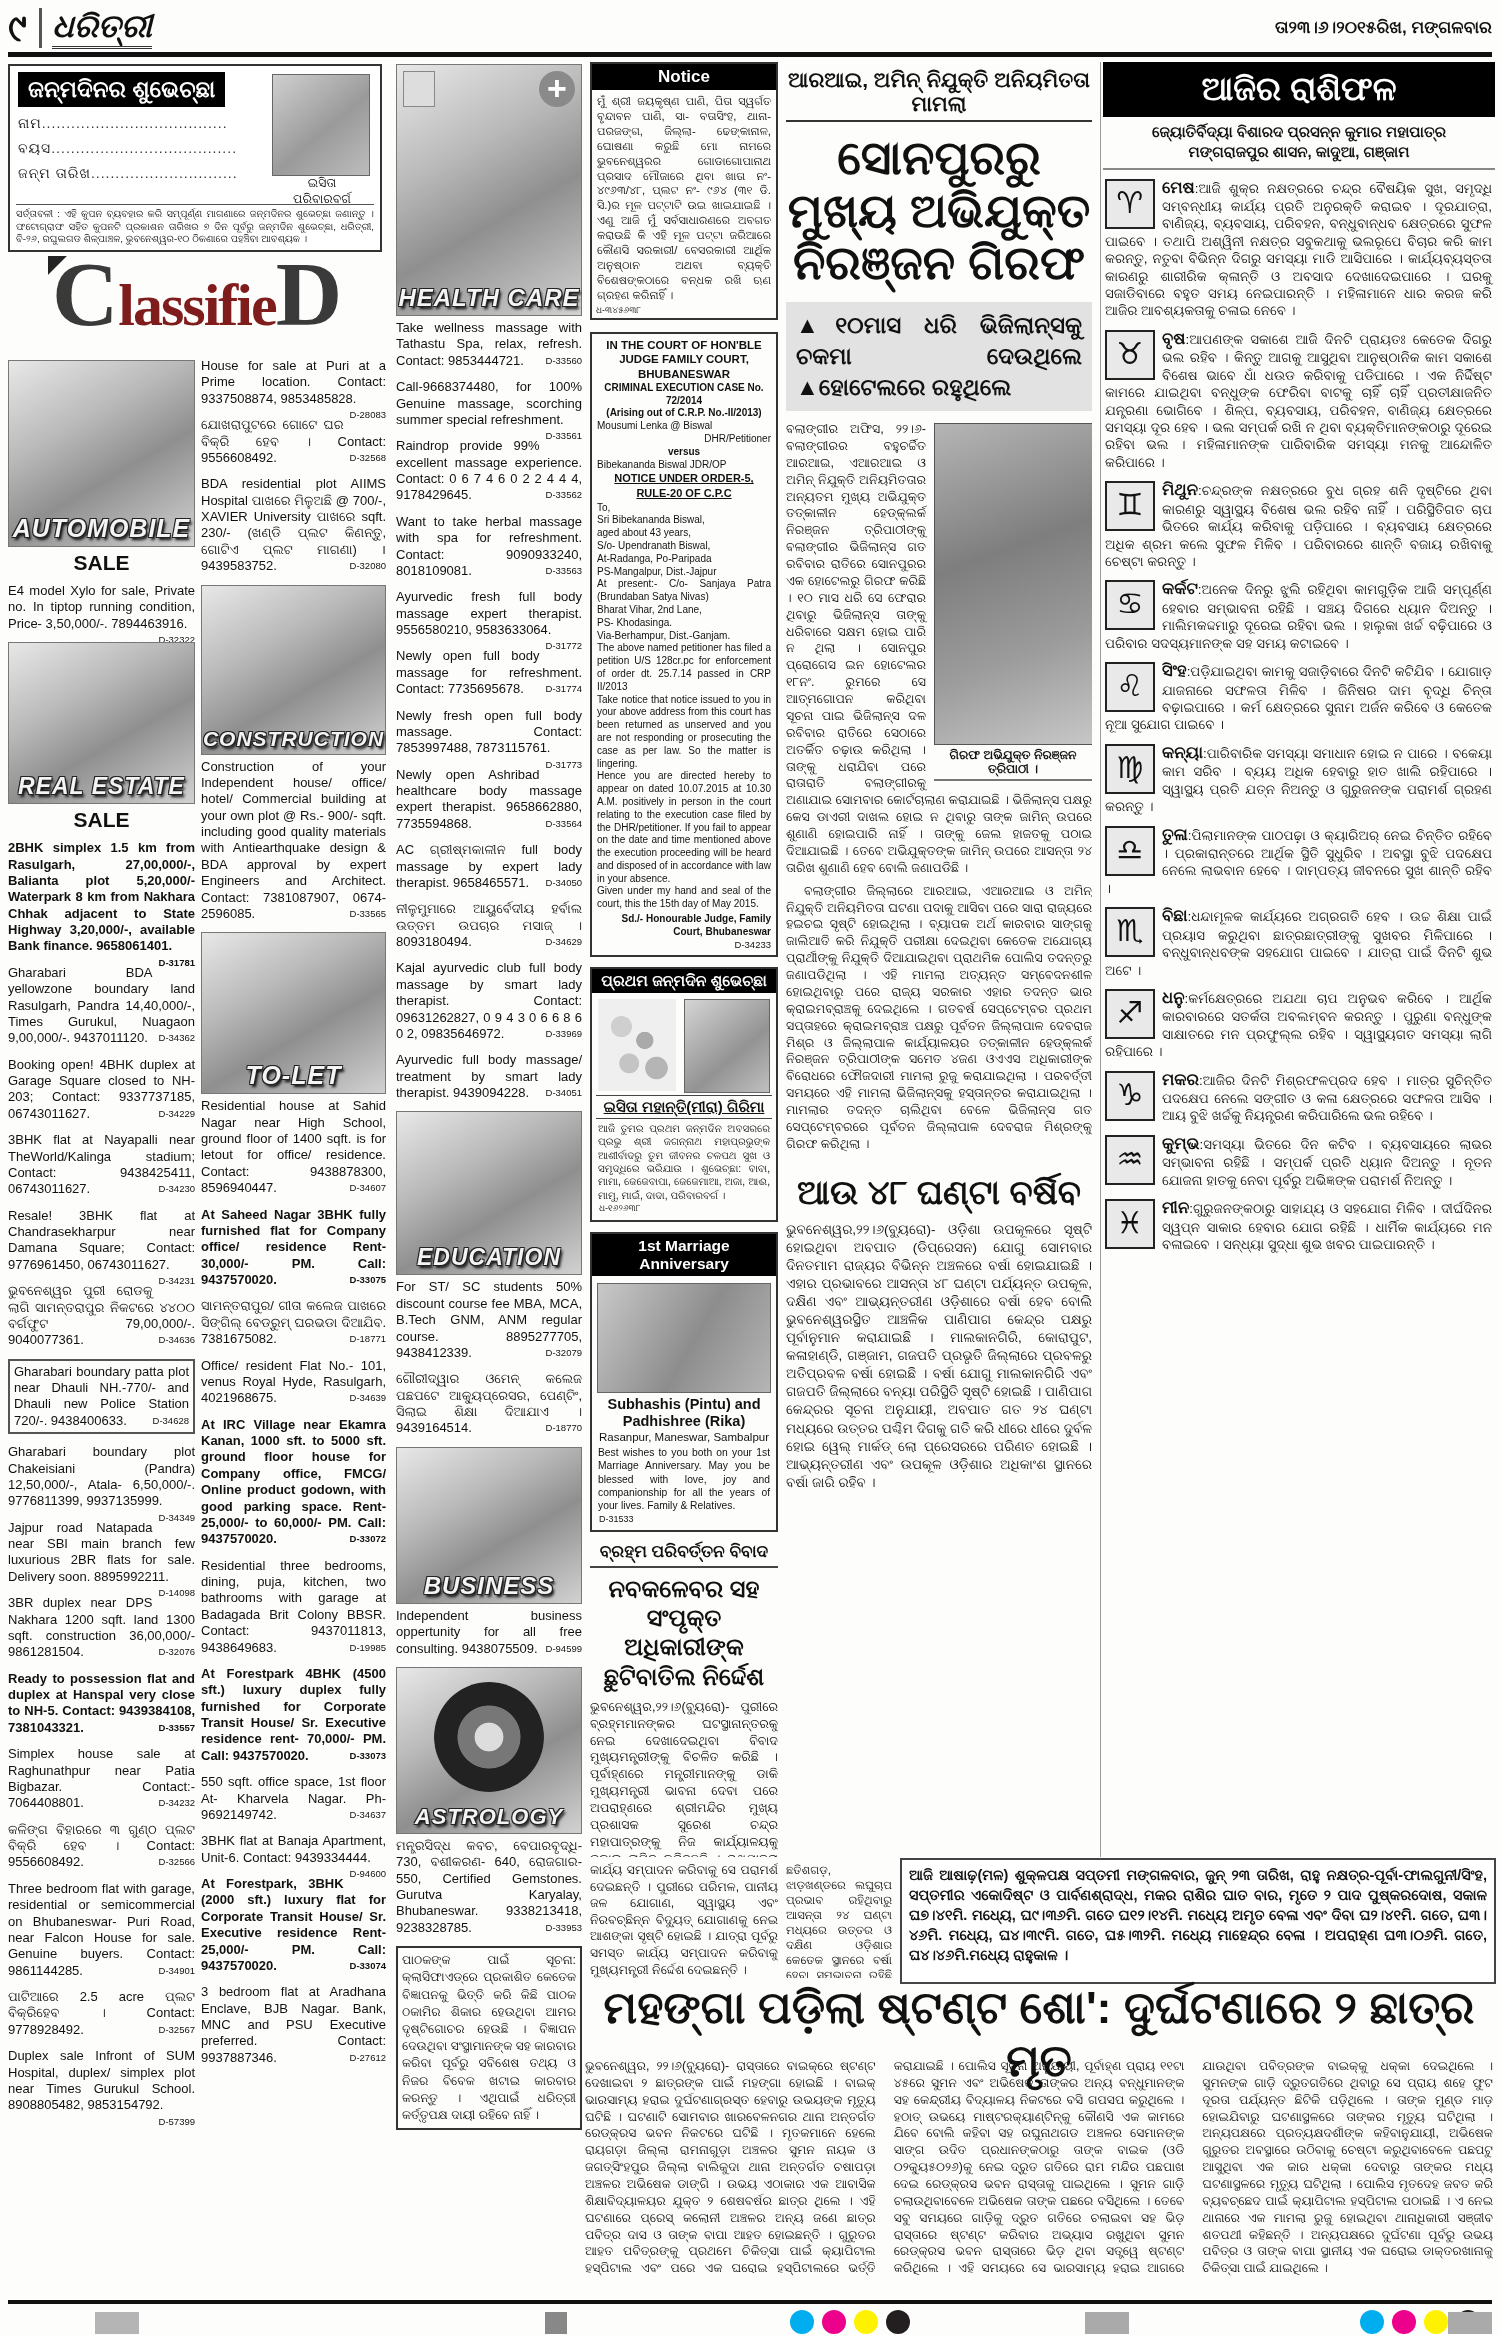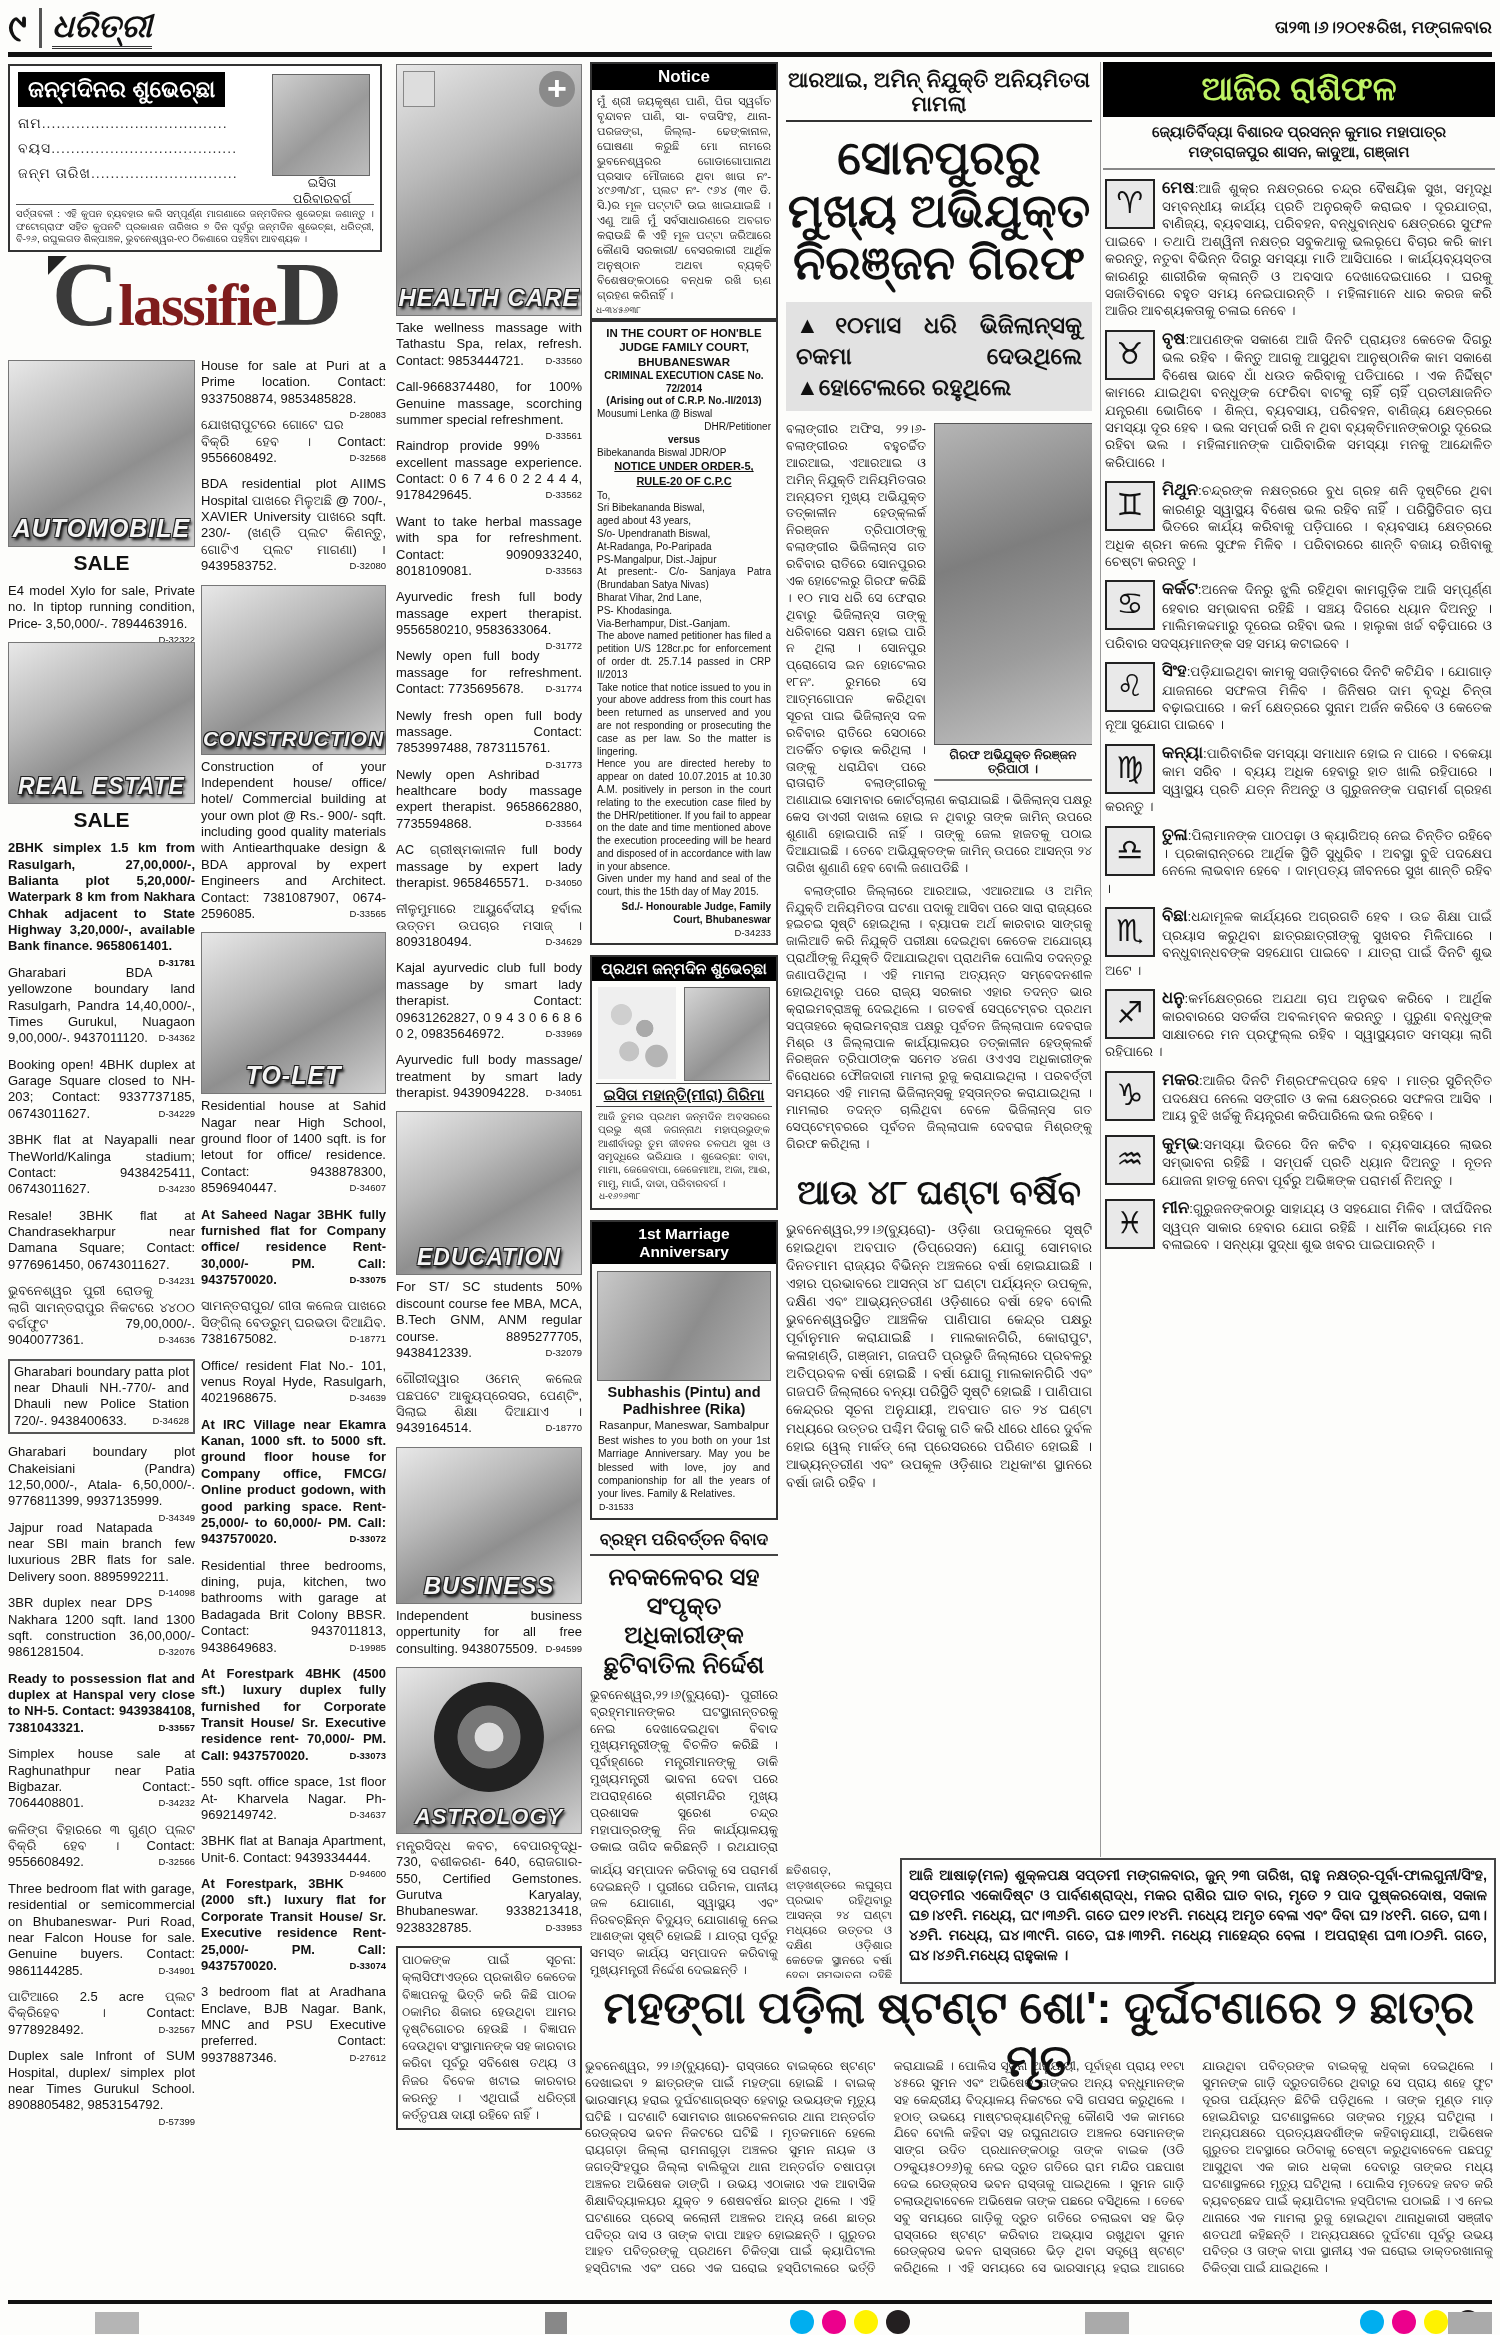--- a/index.html
+++ b/index.html
@@ -49,21 +49,21 @@
   .imgblock .zwheel{position:absolute;left:50%;top:42%;width:110px;height:110px;margin:-55px 0 0 -55px;border-radius:50%;
      background:radial-gradient(circle,#ddd 0 18%,#777 19% 40%,#222 41% 70%,#555 71%);}
   .sale{font-size:21px;font-weight:bold;text-align:center;margin:2px 0 8px 0;}
   
   .ad{font-size:13px;line-height:1.26;text-align:justify;margin-bottom:10px;}
   .ad .ref{float:right;font-size:9.5px;color:#111;margin-left:6px;margin-top:2px;}
   .ad.bold{font-weight:bold;}
   .ad.boxed{border:2px solid #555;padding:3px 4px;}
   
   .blkbar{background:#000;color:#fff;text-align:center;font-weight:bold;font-size:17px;padding:3px 2px;}
-  #noticebox{border:2px solid #333;margin-bottom:0;}
+  #noticebox{border:2px solid #333;margin-bottom:12px;}
   #noticebox .body{font-size:11.3px;line-height:1.32;text-align:justify;padding:4px 5px 2px 5px;}
   #noticebox .ref{font-size:9px;padding:0 4px 2px 4px;}
   #courtbox{border:2px solid #333;margin-bottom:10px;padding:4px 5px;font-size:10px;line-height:1.28;}
   #courtbox .c{text-align:center;font-weight:bold;}
   #courtbox .t1{font-size:11.5px;}
   #courtbox .u{text-decoration:underline;font-size:11px;}
   #courtbox .pet{text-align:right;}
   #courtbox .body{white-space:pre-line;text-align:justify;margin-top:2px;}
   #courtbox .sig{text-align:right;font-weight:bold;margin-top:2px;}
   #courtbox .ref{text-align:right;font-size:9.5px;}
@@ -91,21 +91,21 @@
   #center .mainhl{font-size:47px;font-weight:bold;text-align:center;line-height:1.12;margin:10px 0 12px 0;}
   #center .deck{background:#e2e2e2;font-size:23px;font-weight:bold;line-height:1.35;padding:8px 10px;text-align:justify;margin-bottom:10px;}
   #center .photoF{float:right;width:158px;margin:2px 0 4px 8px;}
   #center .photoF .ph{width:158px;height:320px;border:1px solid #555;
       background:linear-gradient(160deg,#b5b5b5 0%,#7e7e7e 40%,#9c9c9c 70%,#c7c7c7 100%);}
   #center .photoF .cap{font-size:12.3px;font-weight:bold;text-align:center;border-bottom:2px solid #777;padding:3px 0;}
   #center p{margin:0 0 6px 0;text-indent:18px;}
   #center p.noind{text-indent:0;}
   .rainhl{font-size:34px;font-weight:bold;text-align:center;margin:14px 0 8px 0;}
   
-  #horo .ttl{background:#000;color:#bef264;font-size:33px;font-weight:bold;text-align:center;padding:6px 0;border:2px solid #000;}
+  #horo .ttl{background:#000;color:#ffffff;font-size:33px;font-weight:bold;text-align:center;padding:6px 0;border:2px solid #000;}
   #horo .by{font-size:15px;font-weight:bold;text-align:center;line-height:1.35;padding:5px 0;border-bottom:2px solid #888;}
   .sign{font-size:13.4px;line-height:1.3;text-align:justify;padding:7px 3px 1px 2px;}
   .sign .ic{float:left;width:46px;height:46px;border:2px solid #222;background:#e9e9e9;margin:2px 7px 2px 0;
       text-align:center;font-size:30px;line-height:44px;}
   .sign b{font-size:16.5px;}
   
   #contA{left:590px;top:1862px;width:188px;height:116px;overflow:hidden;font-size:12.4px;line-height:1.34;text-align:justify;}
   #contB{left:786px;top:1862px;width:106px;height:116px;overflow:hidden;font-size:11.6px;line-height:1.3;text-align:justify;}
   #panch{left:900px;top:1858px;width:578px;height:112px;border:2px solid #444;padding:5px 7px;overflow:hidden;
          font-size:14.5px;line-height:1.38;text-align:justify;font-weight:bold;background:#fff;}

